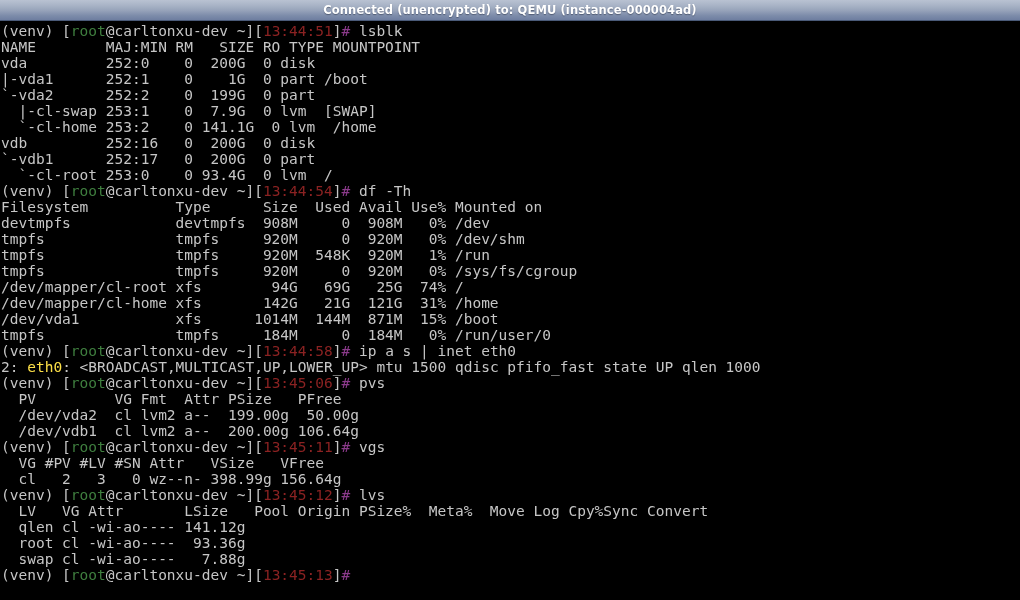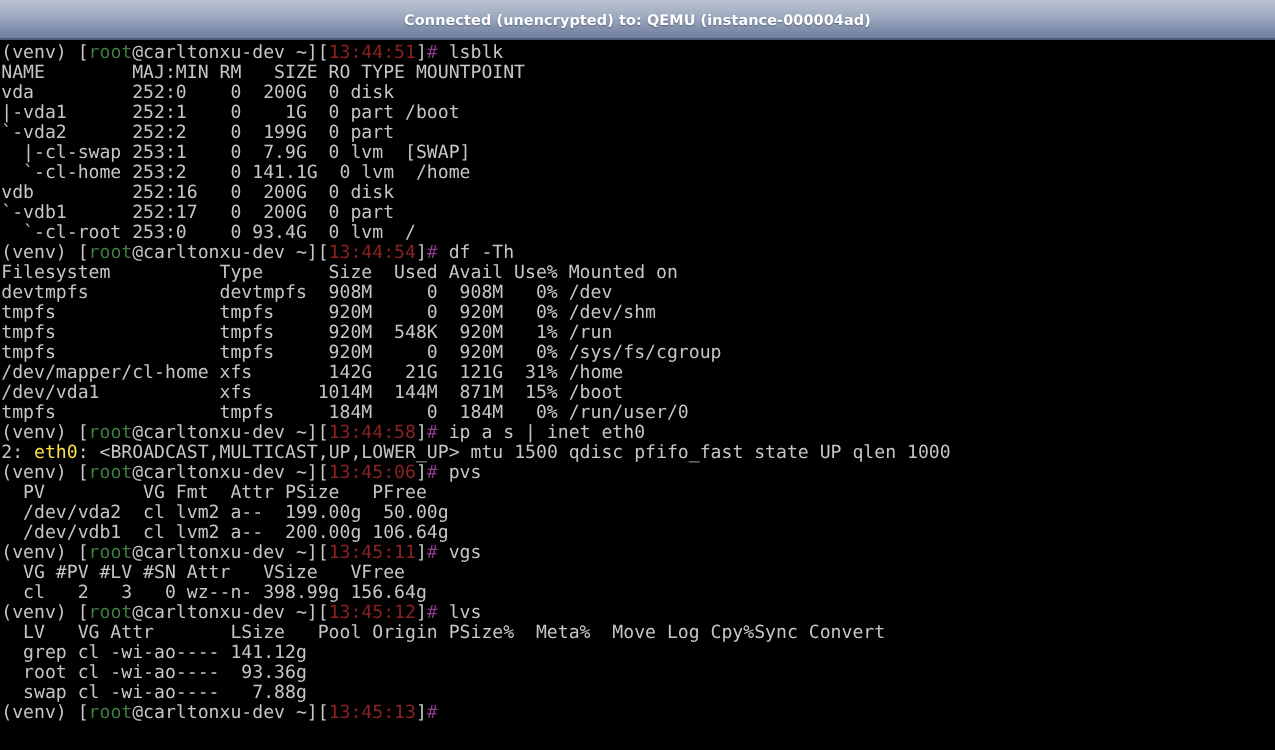--- a/index.html
+++ b/index.html
@@ -18,21 +18,21 @@
     width: 1020px;
     height: 600px;
     position: relative;
     background: #000000;
     display: flex;
     flex-direction: column;
   }
 
   
   .titlebar {
-    height: 32px;
+    height: 21px;
     min-height: 21px;
     width: 100%;
     background: linear-gradient(to bottom,
                 #b9c2d2 0%,
                 #a8b3c6 28%,
                 #97a3ba 52%,
                 #7d8caa 78%,
                 #6e7ea0 100%);
     border-bottom: 1px solid #4a5a78;
     box-sizing: border-box;
@@ -98,33 +98,34 @@
       <div class="trow"><span class="c-default">  `-cl-home 253:2    0 141.1G  0 lvm  /home</span></div>
       <div class="trow"><span class="c-default">vdb         252:16   0  200G  0 disk </span></div>
       <div class="trow"><span class="c-default">`-vdb1      252:17   0  200G  0 part </span></div>
       <div class="trow"><span class="c-default">  `-cl-root 253:0    0 93.4G  0 lvm  /</span></div>
       <div class="trow"><span class="c-default">(venv) </span><span class="c-default">[</span><span class="c-green">root</span><span class="c-default">@carltonxu-dev ~]</span><span class="c-default">[</span><span class="c-red">13:44:54</span><span class="c-default">]</span><span class="c-magenta">#</span><span class="c-default"> df -Th</span></div>
       <div class="trow"><span class="c-default">Filesystem          Type      Size  Used Avail Use% Mounted on</span></div>
       <div class="trow"><span class="c-default">devtmpfs            devtmpfs  908M     0  908M   0% /dev</span></div>
       <div class="trow"><span class="c-default">tmpfs               tmpfs     920M     0  920M   0% /dev/shm</span></div>
       <div class="trow"><span class="c-default">tmpfs               tmpfs     920M  548K  920M   1% /run</span></div>
       <div class="trow"><span class="c-default">tmpfs               tmpfs     920M     0  920M   0% /sys/fs/cgroup</span></div>
+      <div class="trow"><span class="c-default">/dev/mapper/cl-root xfs        94G   69G   25G  74% /</span></div>
       <div class="trow"><span class="c-default">/dev/mapper/cl-home xfs       142G   21G  121G  31% /home</span></div>
       <div class="trow"><span class="c-default">/dev/vda1           xfs      1014M  144M  871M  15% /boot</span></div>
       <div class="trow"><span class="c-default">tmpfs               tmpfs     184M     0  184M   0% /run/user/0</span></div>
       <div class="trow"><span class="c-default">(venv) </span><span class="c-default">[</span><span class="c-green">root</span><span class="c-default">@carltonxu-dev ~]</span><span class="c-default">[</span><span class="c-red">13:44:58</span><span class="c-default">]</span><span class="c-magenta">#</span><span class="c-default"> ip a s | inet eth0</span></div>
       <div class="trow"><span class="c-default">2: </span><span class="c-grepred">eth0</span><span class="c-default">: &lt;BROADCAST,MULTICAST,UP,LOWER_UP&gt; mtu 1500 qdisc pfifo_fast state UP qlen 1000</span></div>
       <div class="trow"><span class="c-default">(venv) </span><span class="c-default">[</span><span class="c-green">root</span><span class="c-default">@carltonxu-dev ~]</span><span class="c-default">[</span><span class="c-red">13:45:06</span><span class="c-default">]</span><span class="c-magenta">#</span><span class="c-default"> pvs</span></div>
       <div class="trow"><span class="c-default">  PV         VG Fmt  Attr PSize   PFree  </span></div>
       <div class="trow"><span class="c-default">  /dev/vda2  cl lvm2 a--  199.00g  50.00g</span></div>
       <div class="trow"><span class="c-default">  /dev/vdb1  cl lvm2 a--  200.00g 106.64g</span></div>
       <div class="trow"><span class="c-default">(venv) </span><span class="c-default">[</span><span class="c-green">root</span><span class="c-default">@carltonxu-dev ~]</span><span class="c-default">[</span><span class="c-red">13:45:11</span><span class="c-default">]</span><span class="c-magenta">#</span><span class="c-default"> vgs</span></div>
       <div class="trow"><span class="c-default">  VG #PV #LV #SN Attr   VSize   VFree  </span></div>
       <div class="trow"><span class="c-default">  cl   2   3   0 wz--n- 398.99g 156.64g</span></div>
       <div class="trow"><span class="c-default">(venv) </span><span class="c-default">[</span><span class="c-green">root</span><span class="c-default">@carltonxu-dev ~]</span><span class="c-default">[</span><span class="c-red">13:45:12</span><span class="c-default">]</span><span class="c-magenta">#</span><span class="c-default"> lvs</span></div>
       <div class="trow"><span class="c-default">  LV   VG Attr       LSize   Pool Origin PSize%  Meta%  Move Log Cpy%Sync Convert</span></div>
-      <div class="trow"><span class="c-default">  grep cl -wi-ao---- 141.12g</span></div>
+      <div class="trow"><span class="c-default">  qlen cl -wi-ao---- 141.12g</span></div>
       <div class="trow"><span class="c-default">  root cl -wi-ao----  93.36g</span></div>
       <div class="trow"><span class="c-default">  swap cl -wi-ao----   7.88g</span></div>
       <div class="trow"><span class="c-default">(venv) </span><span class="c-default">[</span><span class="c-green">root</span><span class="c-default">@carltonxu-dev ~]</span><span class="c-default">[</span><span class="c-red">13:45:13</span><span class="c-default">]</span><span class="c-magenta">#</span></div>
     </div>
 
 </div>
 
 </body></html>

